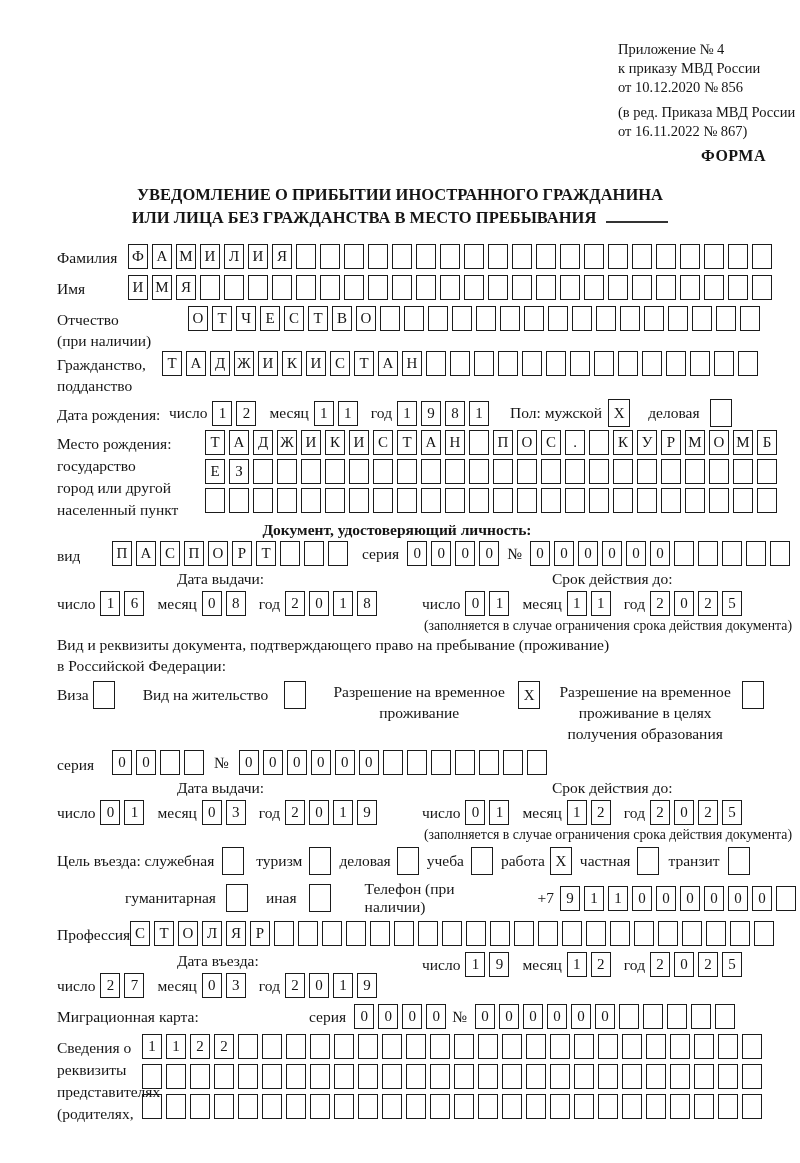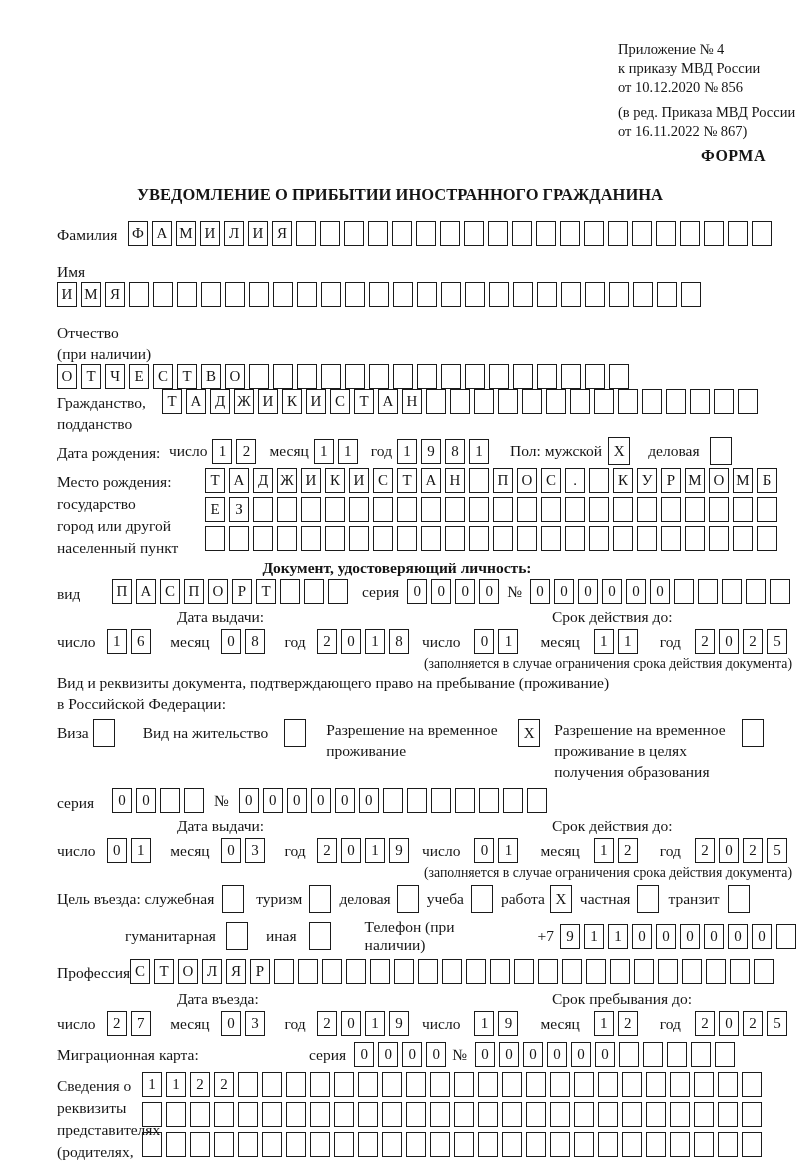--- a/index.html
+++ b/index.html
@@ -24,53 +24,56 @@
   .ind { margin-left:57px; }
   .row { display:flex; align-items:flex-start; }
   .lbl { flex:none; padding-top:3px; line-height:21px; }
   .boxes { display:flex; flex-wrap:nowrap; }
   .cell {
     display:inline-flex; flex:none; justify-content:center; align-items:center;
     width:20px; height:25px; border:1.6px solid #1b1b1b; margin-right:4px;
     font-size:15px; line-height:1;
   }
   .chk { width:22px; height:28px; }
-  .rowgap { margin-top:12px;flex-direction:column; }
-
-  .dg { display:flex; align-items:center;justify-content:space-between; }
+  .rowgap { margin-top:6px; }
+
+  .dg { display:flex; align-items:center; }
   .dg .dlbl { margin-right:5px; }
   .dg .boxes { margin-right:9px; }
   .daterow { display:flex; }
   .datecol-l { width:365px; flex:none; }
   .datecol-r { flex:1; }
   .date-title { margin-bottom:3px; }
   .small-note { font-size:13.8px; text-align:right; padding-right:8px; margin-top:2px; }
 
   .inline-row { display:flex; align-items:center; }
-  .opt-multiline { text-align:left; line-height:21px;font-family:Liberation Serif, serif; }
+  .opt-multiline { text-align:center; line-height:21px;font-family:Liberation Serif, serif; }
   .center-bold { text-align:center; font-weight:bold; margin-left:57px; width:680px; }
 </style>
 </head>
 <body>
 
 <div class="page">
 
   <div class="annex">
     <div>Приложение № 4</div>
     <div>к приказу МВД России</div>
     <div>от 10.12.2020 № 856</div>
     <div class="gap">(в ред. Приказа МВД России</div>
     <div>от 16.11.2022 № 867)</div>
   </div>
   <div class="forma">ФОРМА</div>
 
   <div class="spacer"></div>
 
   <div class="title">
     <div>УВЕДОМЛЕНИЕ О ПРИБЫТИИ ИНОСТРАННОГО ГРАЖДАНИНА</div>
+    <div>
+      <span>ИЛИ ЛИЦА БЕЗ ГРАЖДАНСТВА В МЕСТО ПРЕБЫВАНИЯ</span><span class="blank-line"></span>
+    </div>
   </div>
 
 
   <div class="row ind" style="margin-top:15px">
     <div class="lbl" style="width:71px">Фамилия</div>
     <div class="boxes">
         <span class="cell">Ф</span>
         <span class="cell">А</span>
         <span class="cell">М</span>
         <span class="cell">И</span>
@@ -586,21 +589,20 @@
         <span class="dlbl">год</span>
         <span class="boxes">
             <span class="cell">2</span>
             <span class="cell">0</span>
             <span class="cell">1</span>
             <span class="cell">9</span>
           </span>
       </div>
     </div>
     <div class="datecol-r">
-      <div class="date-title" style="margin-left:130px">Срок пребывания до:</div>
       <div class="dg">
         <span class="dlbl">число</span>
         <span class="boxes">
             <span class="cell">1</span>
             <span class="cell">9</span>
           </span>
         <span class="dlbl">месяц</span>
         <span class="boxes">
             <span class="cell">1</span>
             <span class="cell">2</span>

